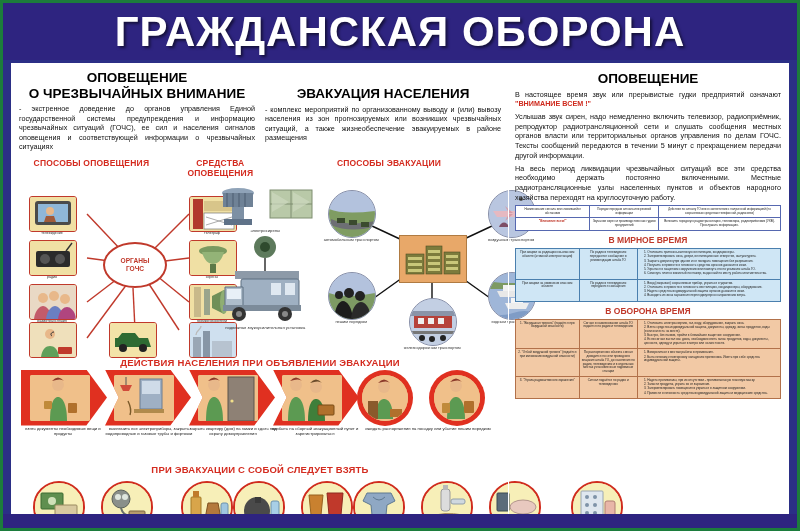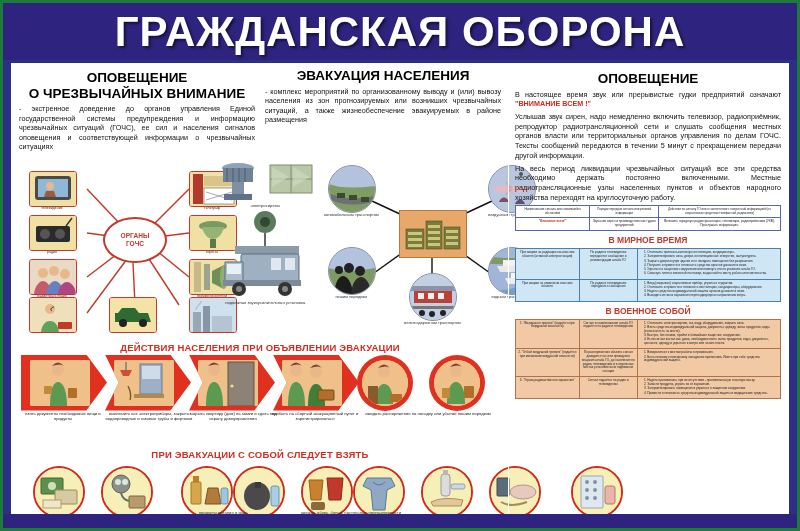--- a/index.html
+++ b/index.html
@@ -171,25 +171,36 @@
 
       <div class="two-top">
         <div>
           <div class="hdr">
             <span>ОПОВЕЩЕНИЕ</span><br>
             <span>О ЧРЕЗВЫЧАЙНЫХ ВНИМАНИЕ</span>
           </div>
           <p class="para">- экстренное доведение до органов управления Единой государственной системы предупреждения и информацию чрезвычайных ситуаций (ГОЧС), ее сил и населения сигналов оповещения и соответствующей информации о чрезвычайных ситуациях</p>
         </div>
         <div>
-          <div class="hdr" style="margin-top:2px">ЭВАКУАЦИЯ НАСЕЛЕНИЯ</div>
+          <div class="hdr" style="margin-top:20px">ЭВАКУАЦИЯ НАСЕЛЕНИЯ</div>
           <p class="para">- комплекс мероприятий по организованному выводу и (или) вывозу населения из зон прогнозируемых или возникших чрезвычайных ситуаций, а также жизнеобеспечение эвакуируемых в районе размещения</p>
         </div>
       </div>
 
+      <div style="display:flex;padding:0 6px;">
+        <div style="width:150px;">
+            <div class="redhdr">СПОСОБЫ ОПОВЕЩЕНИЯ</div>
+          </div>
+        <div style="width:110px;">
+            <div class="redhdr">СРЕДСТВА ОПОВЕЩЕНИЯ</div>
+          </div>
+        <div style="width:230px;">
+            <div class="redhdr">СПОСОБЫ ЭВАКУАЦИИ</div>
+          </div>
+      </div>
 
       <div class="diagram-row">
 
         <div class="hub-wrap">
           <svg class="hub-svg" width="245" height="175">
             <g stroke="#c0392b" stroke-width="1.4" fill="none">
               <line x1="70" y1="34" x2="104" y2="70"></line>
               <line x1="70" y1="78" x2="100" y2="82"></line>
               <line x1="70" y1="122" x2="104" y2="96"></line>
               <line x1="70" y1="158" x2="110" y2="104"></line>
@@ -445,21 +456,21 @@
                   <rect x="28" y="32" width="12" height="3"></rect>
                 <rect x="46" y="19" width="12" height="3"></rect>
                   <rect x="46" y="25" width="12" height="3"></rect>
                   <rect x="46" y="31" width="12" height="3"></rect>
               </g>
             </svg>
           </div>
         </div>
       </div>
 
-      <div class="redhdr big" style="margin-top:12px;">ДЕЙСТВИЯ НАСЕЛЕНИЯ ПРИ ОБЪЯВЛЕНИИ ЭВАКУАЦИИ</div>
+      <div class="redhdr big" style="margin-top:2px;">ДЕЙСТВИЯ НАСЕЛЕНИЯ ПРИ ОБЪЯВЛЕНИИ ЭВАКУАЦИИ</div>
 
       <div class="strip">
         <div class="chev first" style="left:4px;">
           <div class="chev-inner">
             <svg width="60" height="46" viewBox="0 0 60 46">
                 <rect width="60" height="46" fill="#f0c08a"></rect>
                 <circle cx="28" cy="10" r="6" fill="#e8b88a"></circle>
                 <path d="M22 6q6-7 12 0-3-3-12 0z" fill="#8b3a2a"></path>
                 <path d="M20 46c0-18 4-24 8-24s9 6 9 24z" fill="#5c9a52"></path>
                 <rect x="14" y="26" width="8" height="8" rx="1" fill="#c08a3a"></rect>
@@ -690,21 +701,21 @@
                 <li>1. Ввод (закрывая) сохраняемые прибор, укрыться в укрытии.</li>
                 <li>2. Отключить и привести в готовность вентиляцию, кондиционеры, оборудование.</li>
                 <li>3. Надеть средства индивидуальной защиты органов дыхания и кожи.</li>
                 <li>4. Выходить из зоны заражения перпендикулярно направлению ветра.</li>
               </ul>
             </td>
           </tr>
         </tbody>
           </table>
 
-        <div class="sec-title">В ВОЕННОЕ СОБОЙ</div>
+        <div class="sec-title">В ОБОРОНА ВРЕМЯ</div>
         <table class="tbl war">
           <tbody>
               <tr>
             <td class="cell-c" style="width:24%">1. "Воздушная тревога" (подаётся при воздушной опасности)</td>
             <td class="cell-c" style="width:22%">Сигнал и наименование штаба ГО подаётся по радио и телевидению</td>
             <td>
               <ul class="ol">
                 <li>1. Отключить электроэнергию, газ, воду, оборудование, закрыть окна.</li>
                 <li>2. Взять средства индивидуальной защиты, документы, одежду, запас продуктов, воды (если они есть на месте).</li>
                 <li>3. Быстро, без паники, пройти в ближайшее защитное сооружение.</li>

